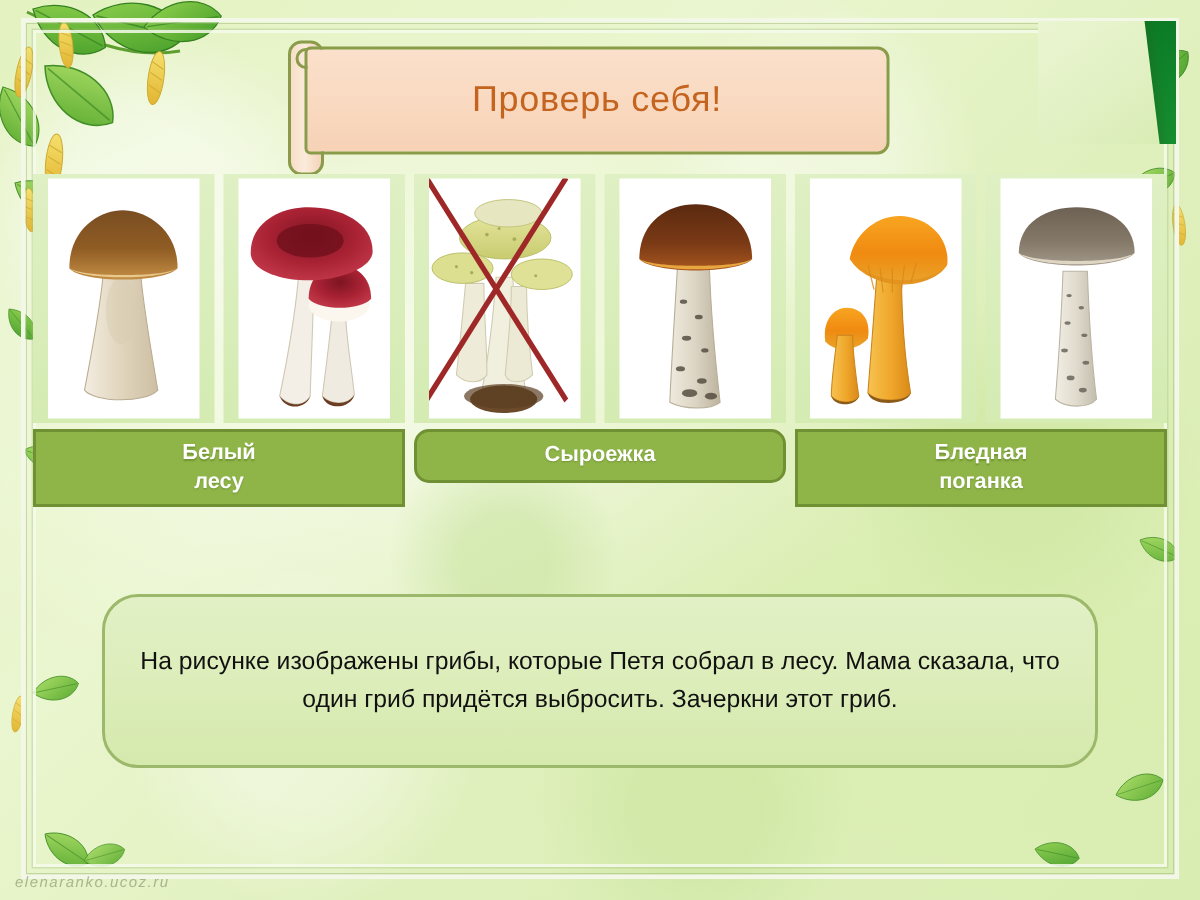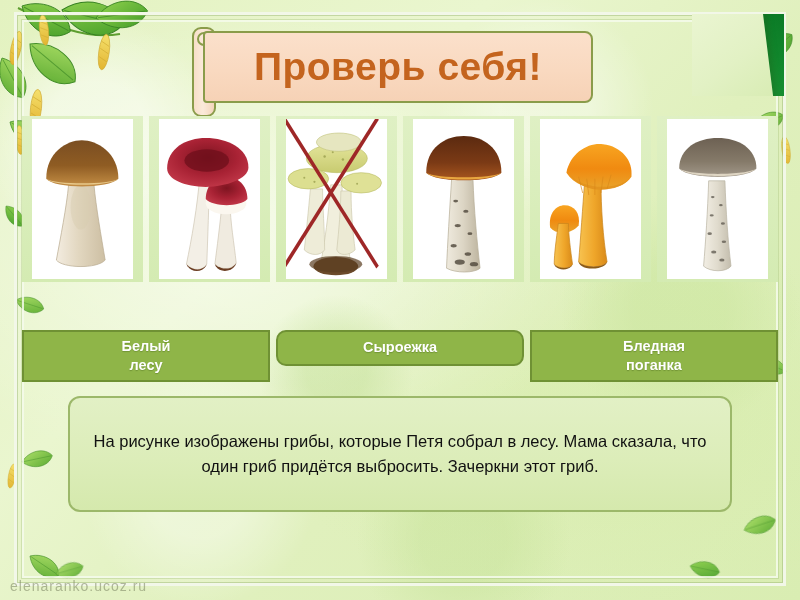--- a/index.html
+++ b/index.html
@@ -108,22 +108,22 @@
     position: absolute;
     inset: 0;
     border: 2px solid #8a9c4a;
     border-radius: 4px 8px 8px 4px;
     background: linear-gradient(180deg, #fbe0cb 0%, #f9d9c0 55%, #f6d2b6 100%);
     display: flex;
     align-items: center;
     justify-content: center;
   }
   .banner-title {
-    font-size: 39px;
-    font-weight: bold;
+    font-size: 24px;
+    font-weight: normal;
     color: #c4641e;
     letter-spacing: 0.5px;
     white-space: nowrap;
   }
 
   
   .gallery {
     position: absolute;
     left: 22px;
     top: 116px;
@@ -162,21 +162,20 @@
   
   .labels {
     position: absolute;
     left: 22px;
     top: 286px;
     width: 756px;
     height: 58px;
     display: flex;
     gap: 6px;
     align-items: flex-start;
-    margin-top: 44px;
   }
   .label {
     flex: 1 1 0;
     border: 2px solid #6f9134;
     background: #8fb548;
     color: #ffffff;
     font-size: 14.5px;
     font-weight: bold;
     line-height: 1.28;
     text-align: center;
@@ -190,45 +189,46 @@
   .label.one-line { padding-top: 6px; padding-bottom: 7px; align-self: flex-start; border-radius: 10px; }
 
   
   .textbox {
     position: absolute;
     left: 68px;
     top: 396px;
     width: 664px;
     height: 116px;
     border: 2px solid #9cb86a;
-    border-radius: 12px;
+    border-radius: 24px;
     background: linear-gradient(180deg, #e2f0c5 0%, #dcedb9 55%, #d5e9ad 100%);
     display: flex;
     align-items: center;
     justify-content: center;
     box-sizing: border-box;
     padding: 6px 16px;
   }
   .textbox p {
     margin: 0;
     font-size: 16.5px;
     line-height: 1.52;
     color: #111111;
     text-align: center;
   }
 
   
   .watermark {
     position: absolute;
     left: 10px;
     bottom: 6px;
-    font-size: 14px;
+    font-size: 10px;
     letter-spacing: 1px;
     color: rgba(120,130,95,0.55);
     pointer-events: none;
+    font-style: italic;
   }
 
   .leaves { position: absolute; inset: 0; pointer-events: none; }
 </style>
 </head>
 <body>
 
 <div class="slide">
 
   <div class="texture"></div>

